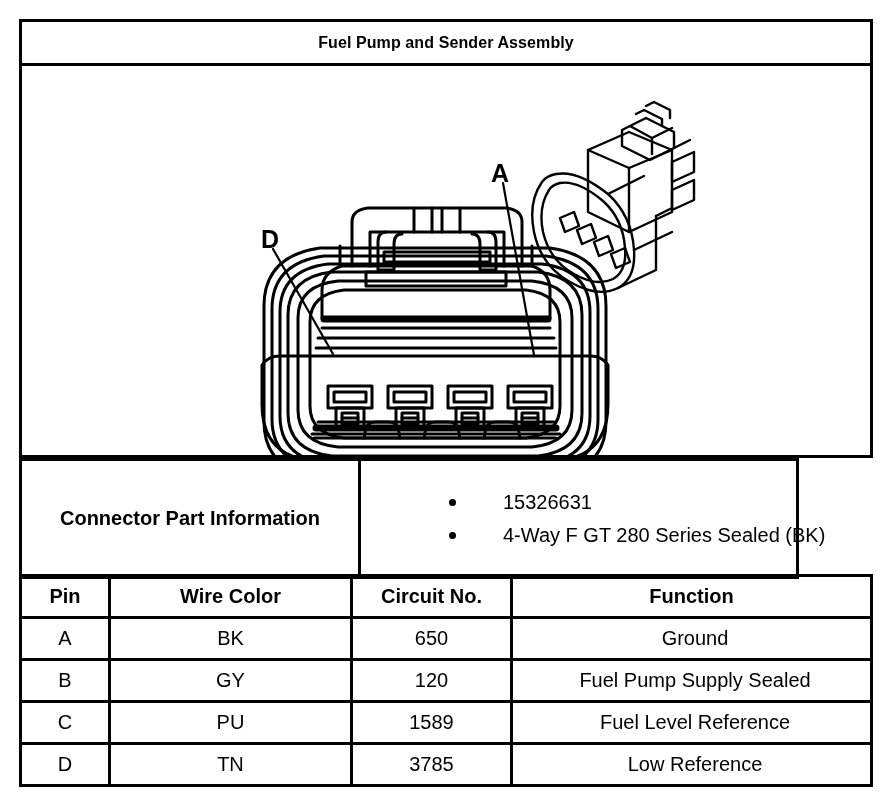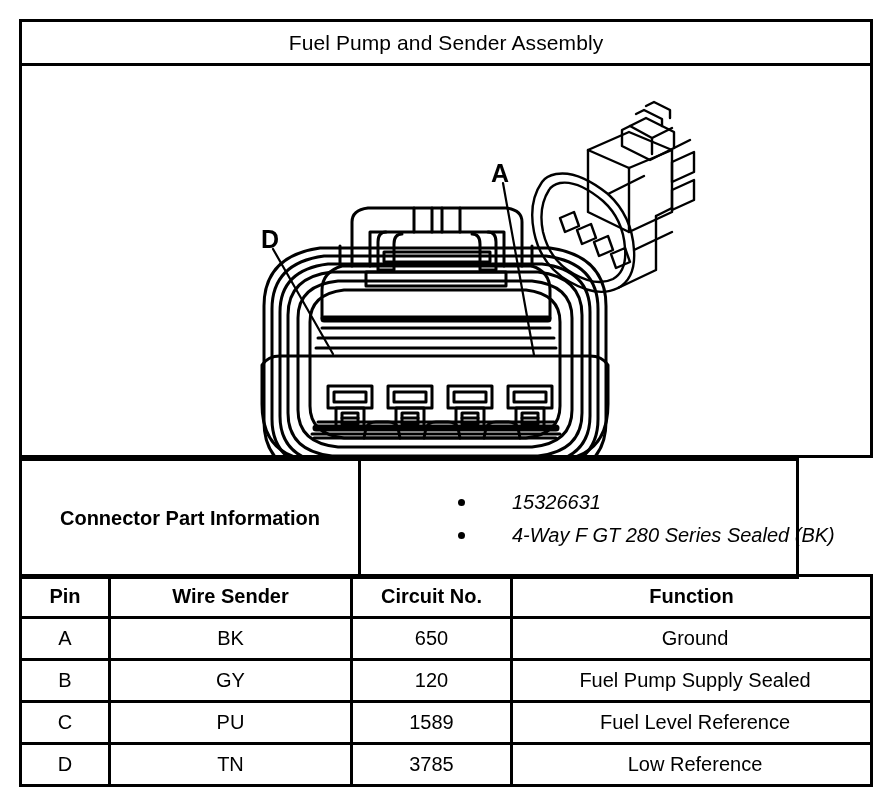--- a/index.html
+++ b/index.html
@@ -21,21 +21,21 @@
     background:#fff;
   }
   
   #title-bar{
     position:absolute;left:0;top:0;right:0;height:44px;
     border-bottom:3px solid #000;
     box-sizing:border-box;
     display:flex;align-items:center;justify-content:center;
   }
   #title-text{
-    font-size:21px;font-weight:normal;letter-spacing:.1px;
+    font-size:16px;font-weight:bold;letter-spacing:.1px;
     white-space:nowrap;
   }
 
   
   #drawing{
     position:absolute;left:0;top:44px;right:0;bottom:0;
     overflow:hidden;
   }
   #drawing svg{display:block;}
 
@@ -48,21 +48,21 @@
     border:3px solid #000;
     vertical-align:middle;
     padding:0;
   }
   #part-label-cell{
     width:336px;height:115px;
     text-align:center;
   }
   #part-label-text{font-size:20px;font-weight:bold;white-space:nowrap;}
   #part-list-cell{padding:9px 0 9px 0;}
-  ul.bullets{list-style:none;margin:9px;padding:0;font-style:italic;}
+  ul.bullets{list-style:none;margin:0;padding:0;}
   ul.bullets li{
     position:relative;
     font-size:20px;
     line-height:1.62;
     padding-left:142px;
     white-space:nowrap;
   }
   ul.bullets li .dot{
     position:absolute;left:88px;top:50%;
     width:7px;height:7px;margin-top:-3px;
@@ -327,21 +327,21 @@
   <table id="pin-table">
     <colgroup>
       <col class="col-pin">
         <col class="col-wire">
         <col class="col-circ">
         <col class="col-fn">
     </colgroup>
     <thead>
       <tr>
         <th>Pin</th>
-        <th>Wire Sender</th>
+        <th>Wire Color</th>
         <th>Circuit No.</th>
         <th>Function</th>
       </tr>
     </thead>
     <tbody>
       <tr>
         <td>A</td>
         <td>BK</td>
         <td>650</td>
         <td class="fn">Ground</td>

